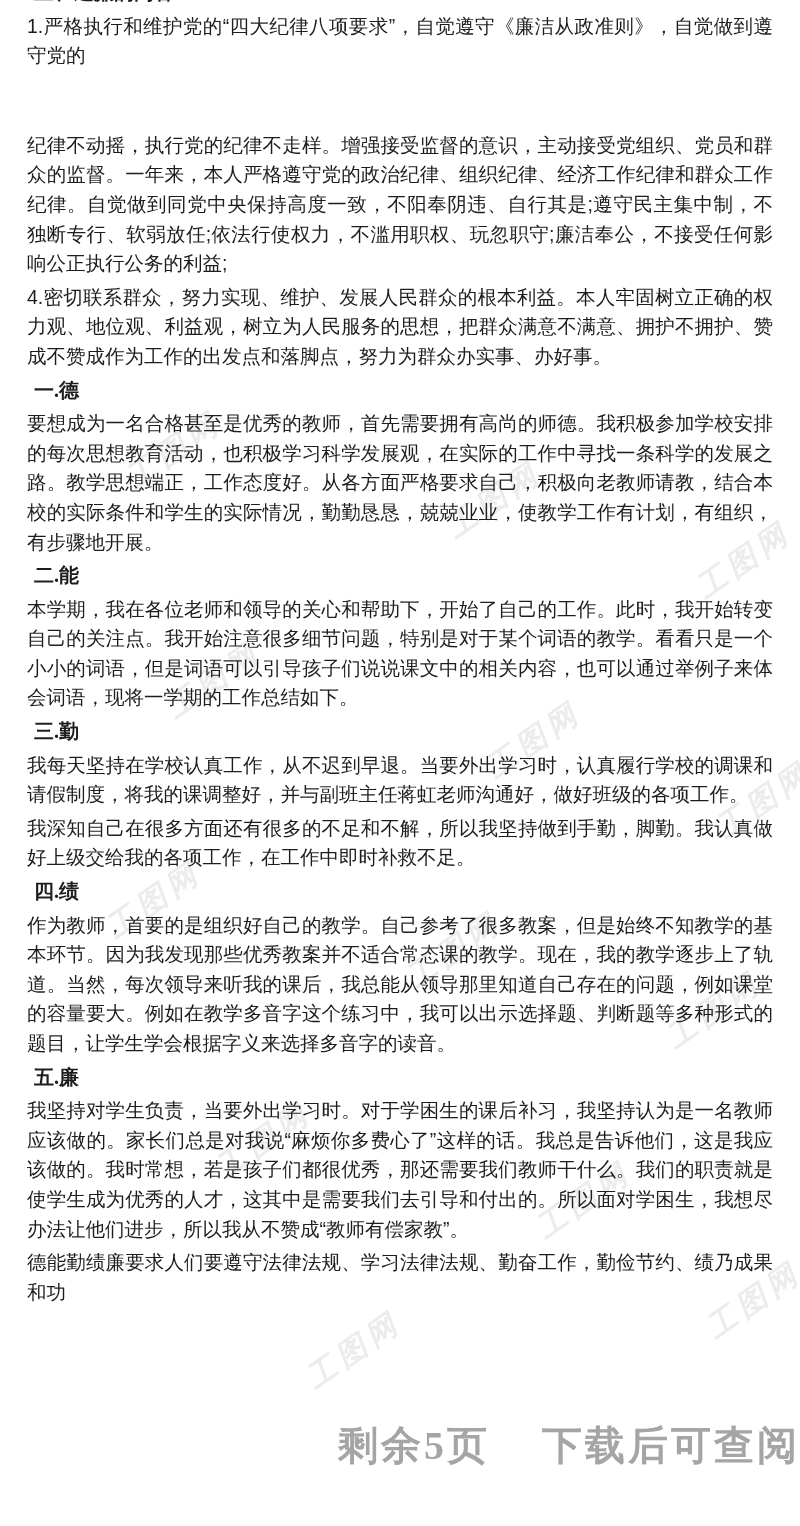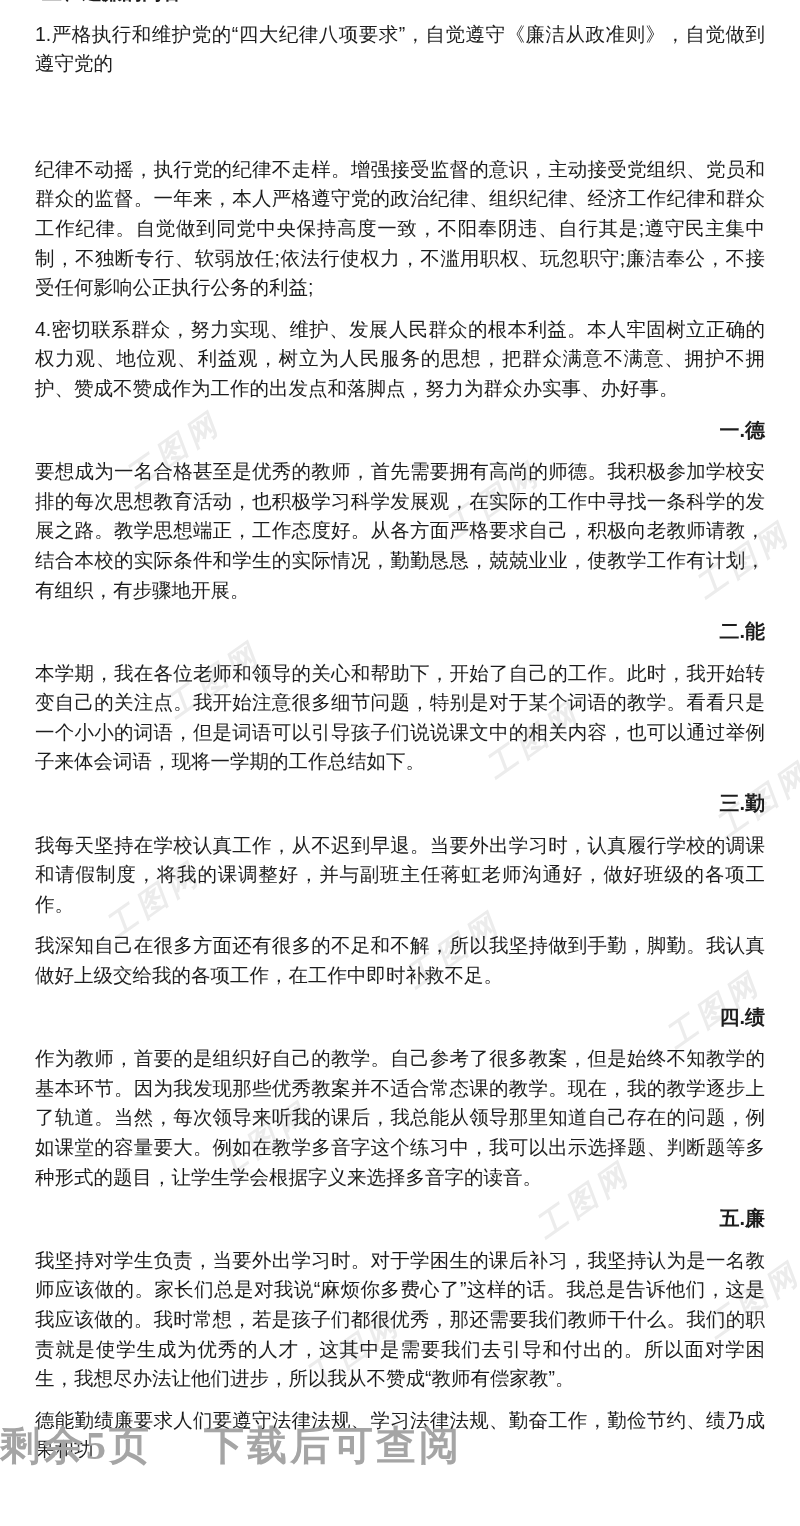--- a/index.html
+++ b/index.html
@@ -37,44 +37,45 @@
     position: relative;
     z-index: 1;
     padding: 0 23px;
     color: #1d1d1d;
     font-size: 19.5px;
     line-height: 29.6px;
     text-align: justify;
     text-justify: inter-ideograph;
     word-break: break-all;
   }
-  .blk { margin: 12px; }
+  .blk { margin: 4px; }
   .blk.heading-clip {
     font-weight: 700;
     font-size: 20px;
     margin-top: -22px;      
     padding-left: 7px;
     overflow: hidden;
     white-space: nowrap;
   }
   .blk.gap { height: 52px; }
   .blk.heading {
     font-weight: 700;
     font-size: 20px;
     padding-left: 7px;
-    text-align: right;
+    text-align: left;
+    font-family: Liberation Serif, serif;
   }
   .blk.body {}
   .footer {
     position: absolute;
     z-index: 1;
     left: 0;
     right: 0;
     top: 1418px;
-    text-align: left;
+    text-align: right;
     color: #a5a5a5;
     font-family: "Liberation Serif", "DejaVu Serif", serif;
     font-weight: 700;
     font-size: 40px;
     letter-spacing: 3px;
     white-space: nowrap;
   }
   .footer .spacer { display: inline-block; width: 52px; }
 </style>
 </head>

